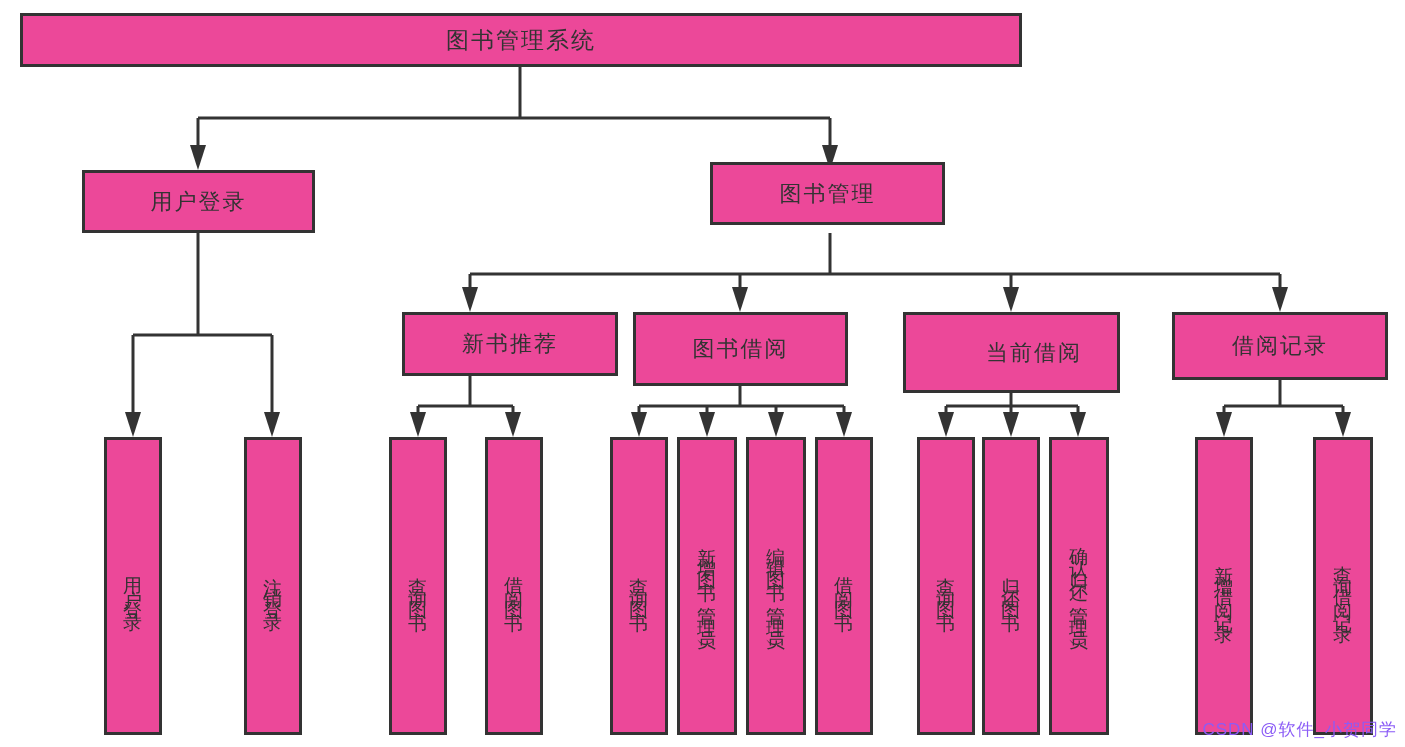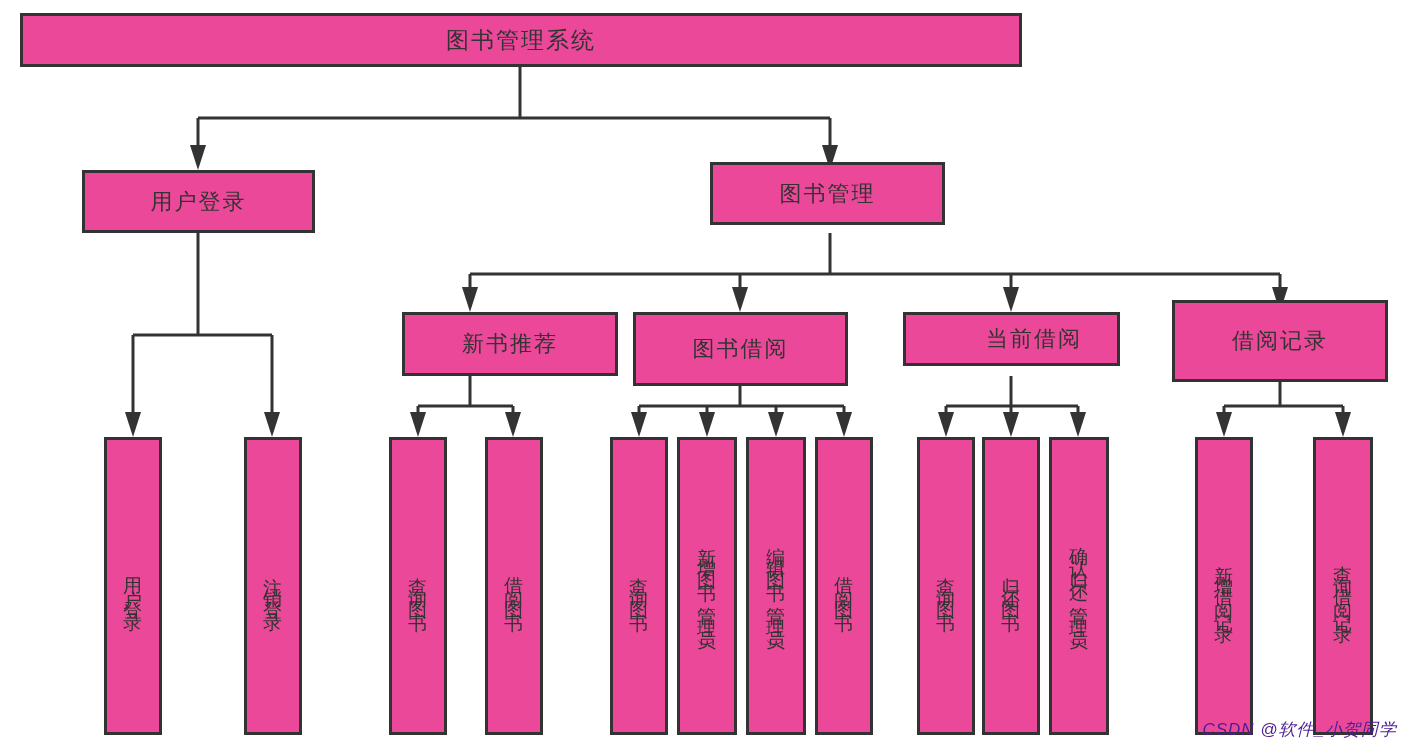--- a/index.html
+++ b/index.html
@@ -53,24 +53,23 @@
     letter-spacing: 12px;
     line-height: 1;
     color: #333333;
   }
   .watermark {
     position: absolute;
     right: 8px;
     bottom: 6px;
     z-index: 3;
     font-size: 17px;
-    color: #4c1d95;
+    color: #8b5cf6;
     letter-spacing: 1px;
     white-space: nowrap;
-    font-style: italic;
   }
 </style>
 </head>
 <body>
 
 <div id="stage">
 
   <svg id="wires" viewBox="0 0 1405 747" xmlns="http://www.w3.org/2000/svg">
     <g stroke="#333333" stroke-width="3" fill="none">
 
@@ -150,24 +149,24 @@
   <div class="node h-node" style="left:710px; top:162px; width:235px; height:63px;">
     <span>图书管理</span>
   </div>
 
   <div class="node h-node" style="left:362px; top:312px; width:216px; height:64px;margin-left:40px;">
     <span>新书推荐</span>
   </div>
   <div class="node h-node" style="left:633px; top:312px; width:215px; height:74px;">
     <span>图书借阅</span>
   </div>
-  <div class="node h-node" style="left:903px; top:312px; width:217px; height:54px;padding-left:45px;">
+  <div class="node h-node" style="left:903px; top:312px; width:217px; height:81px;padding-left:45px;">
     <span>当前借阅</span>
   </div>
-  <div class="node h-node" style="left:1172px; top:300px; width:216px; height:82px;">
+  <div class="node h-node" style="left:1172px; top:312px; width:216px; height:68px;">
     <span>借阅记录</span>
   </div>
 
   <div class="node leaf-node" style="left:104px;">
     <span class="v-label">用户登录</span>
   </div>
   <div class="node leaf-node" style="left:244px;">
     <span class="v-label">注销登录</span>
   </div>
 

